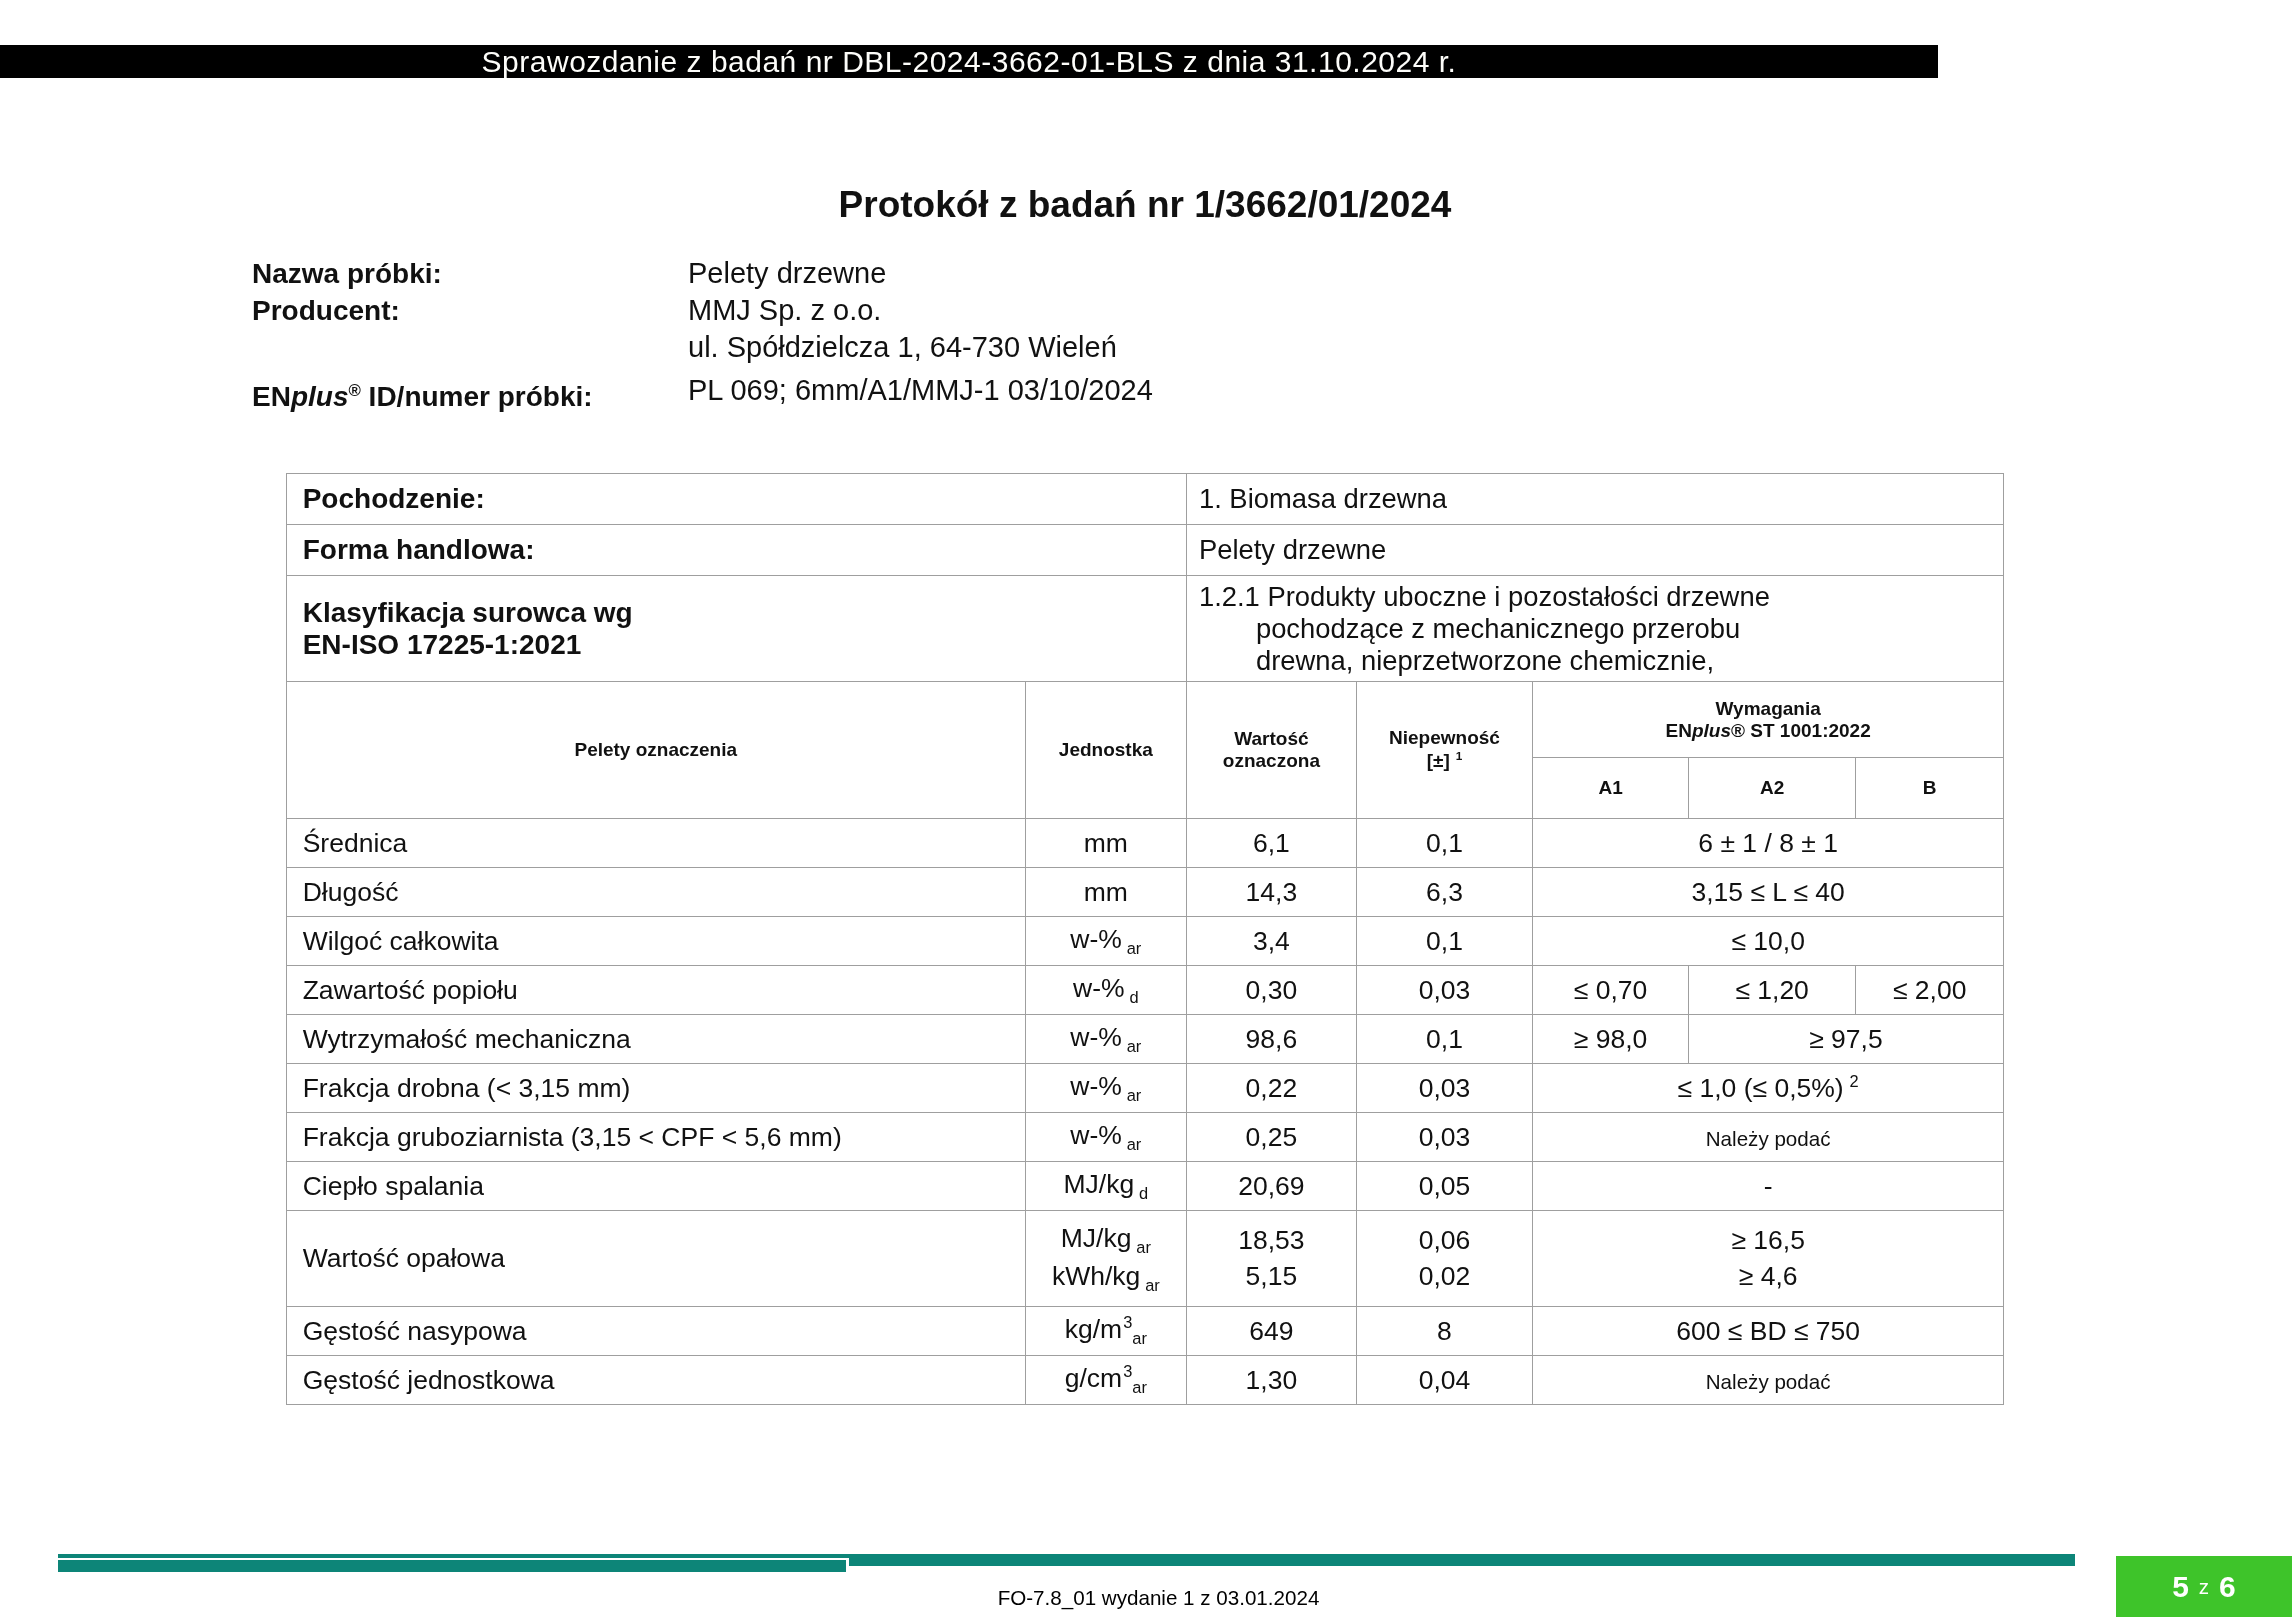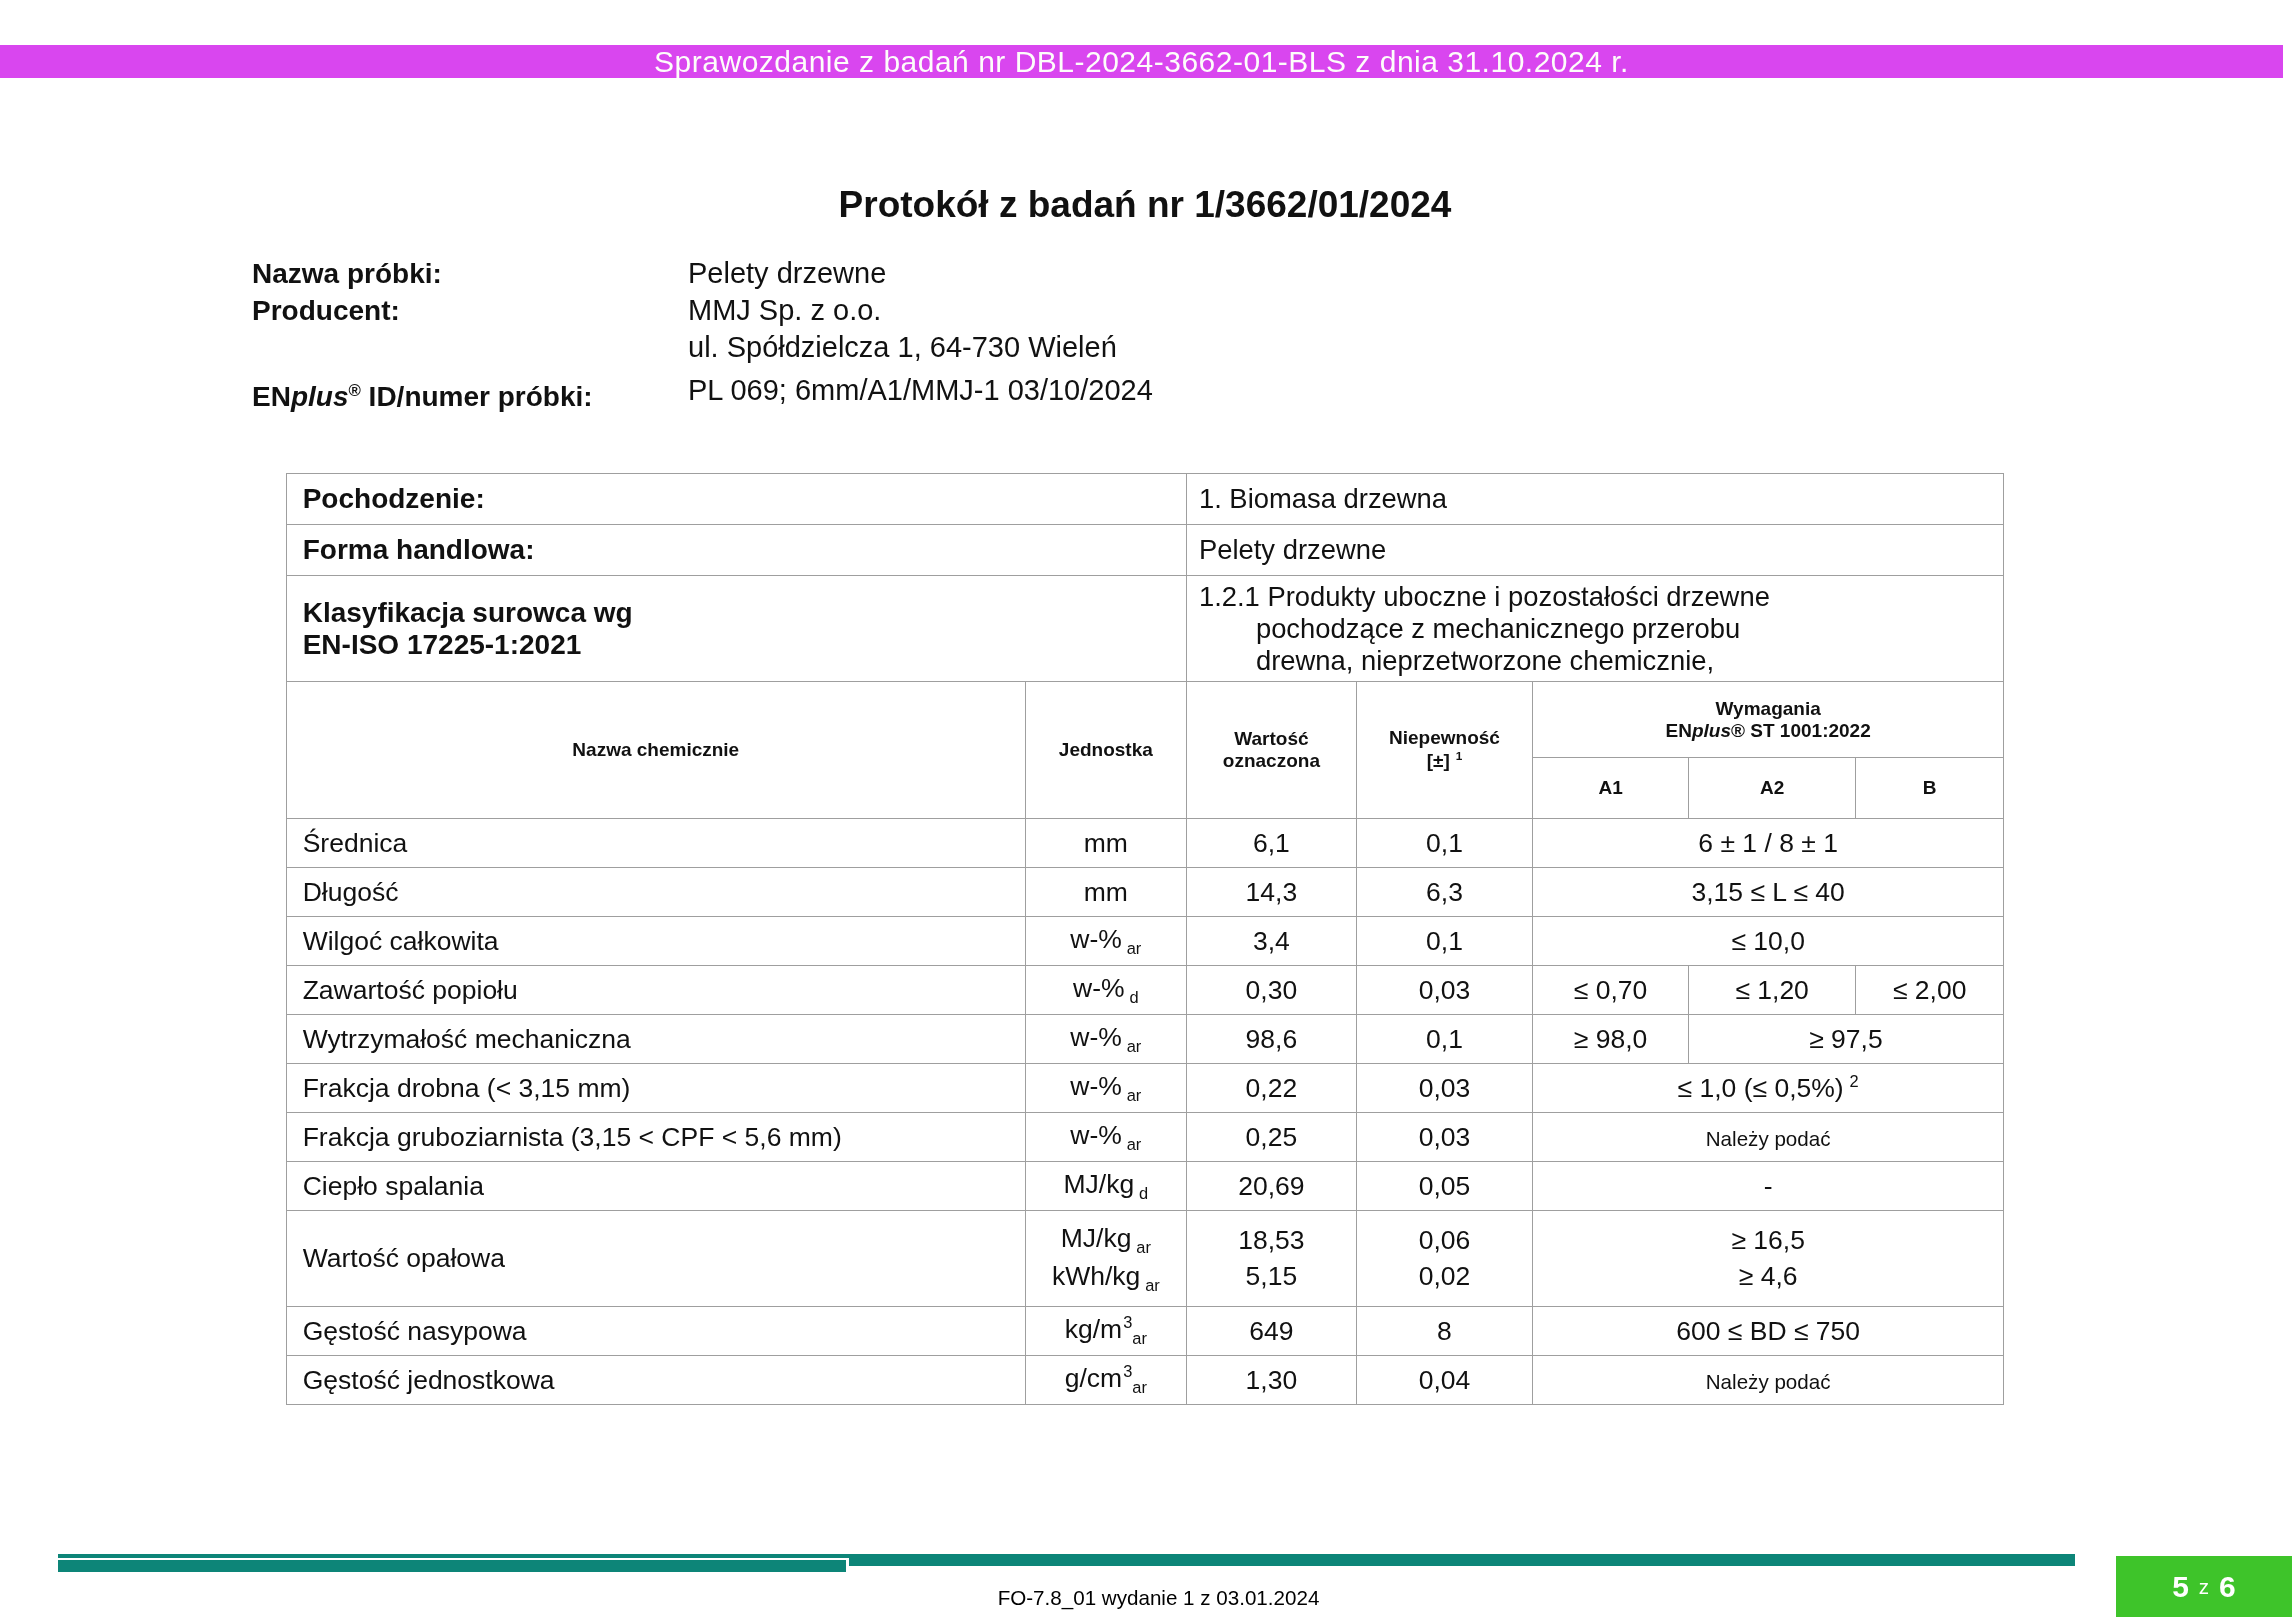--- a/index.html
+++ b/index.html
@@ -6,22 +6,22 @@
   .page{
     position:relative;
     width:2293px;height:1620px;
     background:#ffffff;
     overflow:hidden;
     font-family:"Liberation Sans", sans-serif;
     color:#111;
   }
   
   .banner{
-    position:absolute;left:0;top:45px;width:2283px;height:33px;
-    background:#d946ef;
+    position:absolute;left:0;top:45px;width:1938px;height:33px;
+    background:#000000;
     display:flex;align-items:center;justify-content:center;
   }
   .banner span{color:#fdfdfa;font-size:30px;font-weight:400;letter-spacing:0.5px;}
   
   .title{
     position:absolute;left:286px;top:184px;width:1718px;
     text-align:center;font-size:37px;font-weight:bold;
   }
   
   .meta{
@@ -131,21 +131,21 @@
             <div>EN-ISO 17225-1:2021</div>
           </td>
           <td colspan="5" class="i-val">
             <div>1.2.1 Produkty uboczne i pozostałości drzewne</div>
             <div class="ind">pochodzące z mechanicznego przerobu</div>
             <div class="ind">drewna, nieprzetworzone chemicznie,</div>
           </td>
         </tr>
 
         <tr class="h1">
-          <td rowspan="2">Nazwa chemicznie</td>
+          <td rowspan="2">Pelety oznaczenia</td>
           <td rowspan="2">Jednostka</td>
           <td rowspan="2">
             <div>Wartość</div>
             <div>oznaczona</div>
           </td>
           <td rowspan="2">
             <div>Niepewność</div>
             <div><span>[±]</span><sup class="note-sup">1</sup></div>
           </td>
           <td colspan="3">

